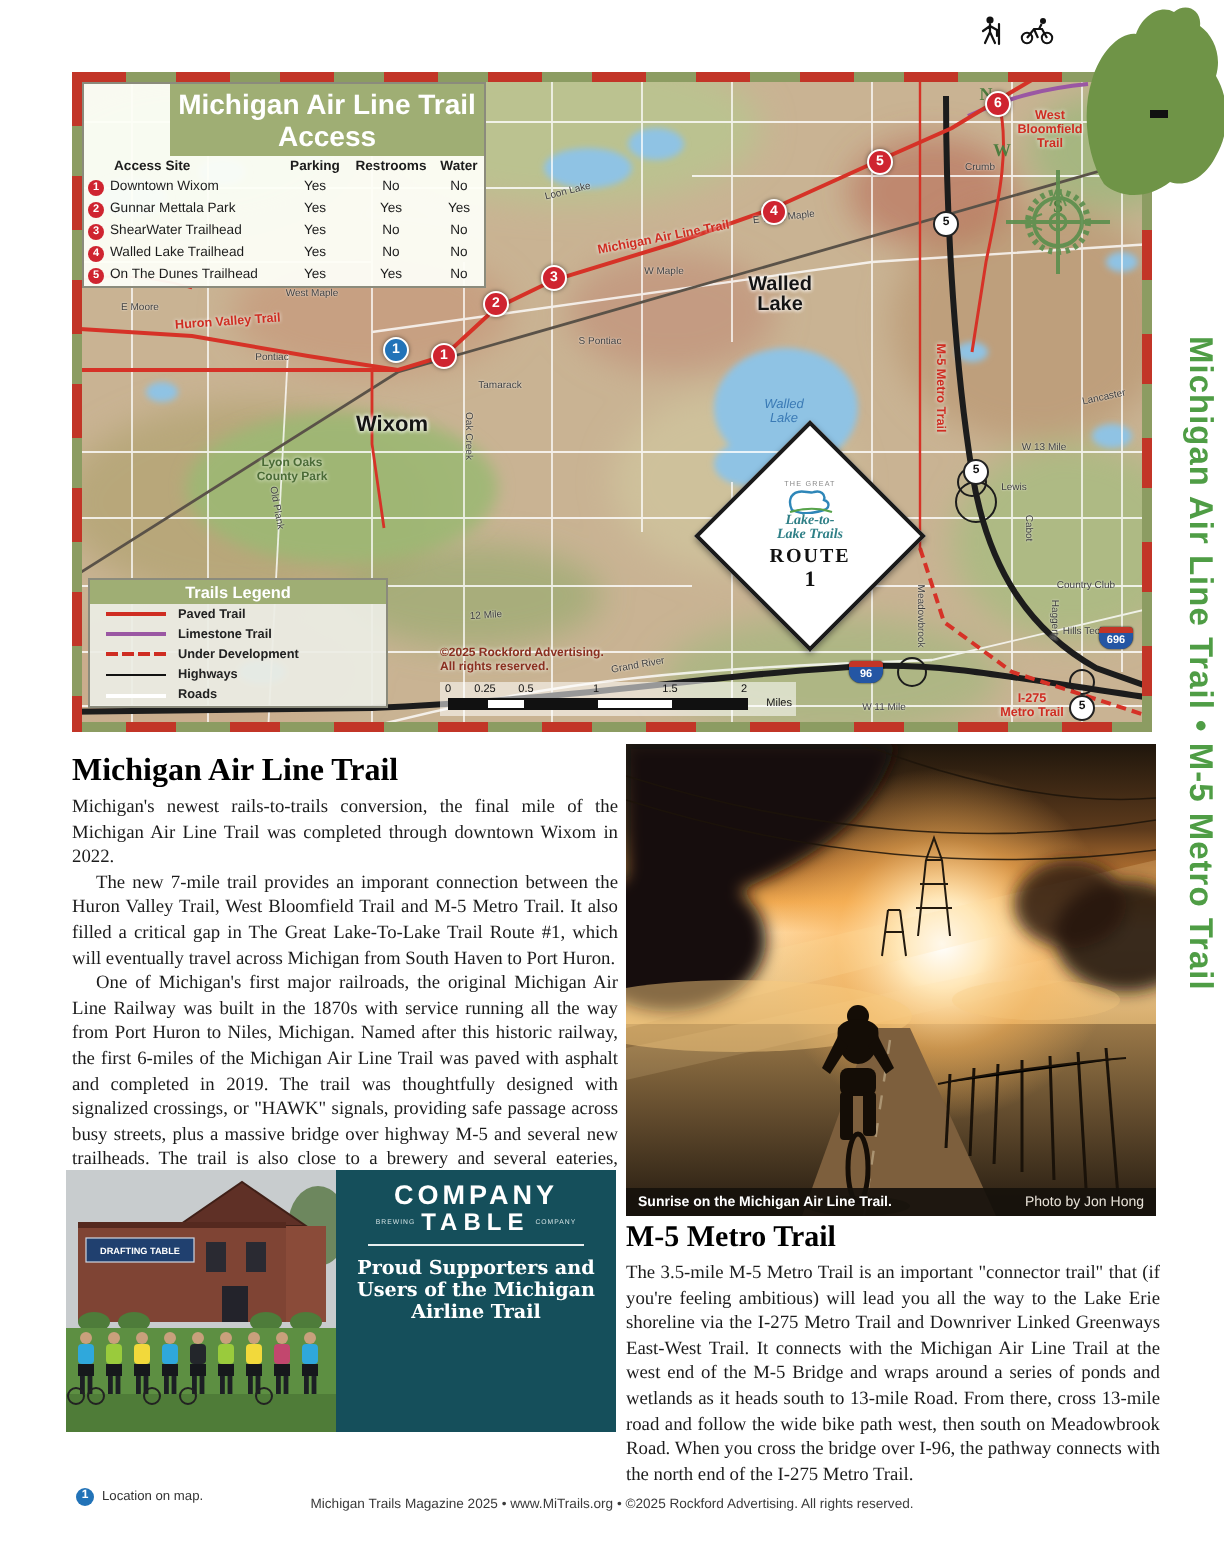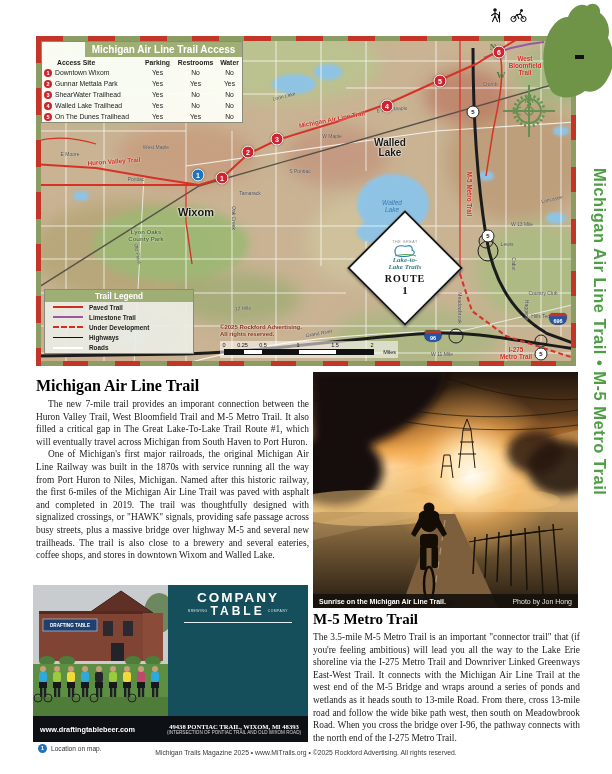--- a/index.html
+++ b/index.html
@@ -34,21 +34,21 @@
           border:1px solid #fff;box-shadow:0 0 2px rgba(0,0,0,.5);box-sizing:content-box;}
   .marker.blue{background:#2273b8;}
   .shield{width:11px;height:11px;border-radius:50%;background:#fff;border:1px solid #222;
           color:#111;font:bold 6px/11px "Liberation Sans",sans-serif;text-align:center;box-sizing:content-box;}
   .ishield{width:17px;height:8px;background:#2456a4;border-top:3px solid #c23527;border-radius:2px 2px 6px 6px;
            color:#fff;font:bold 5.5px/8px "Liberation Sans",sans-serif;text-align:center;box-shadow:0 0 1px #000;}
 
   
   .acc{position:absolute;left:5px;top:5px;width:200px;background:rgba(253,254,247,.95);
        border:1px solid #8b8b7c;z-index:6;}
-  .acc-title{background:#9fae74;color:#fff;font-weight:bold;font-size:10px;text-align:center;padding:2px 0;margin-left:43px;}
+  .acc-title{background:#9fae74;color:#fff;font-weight:bold;font-size:14px;text-align:center;padding:2px 0;margin-left:43px;}
   .acc-row{display:grid;grid-template-columns:97px 33px 43px 25px;align-items:center;
            font-size:6.8px;color:#1c1c1c;padding:1.5px 2px;}
   .acc-row.hdr{font-weight:bold;font-size:6.8px;}
   .acc-site{display:flex;align-items:center;gap:3px;}
   .acc-num{flex:0 0 auto;width:8px;height:8px;border-radius:50%;background:#cf2430;color:#fff;
            font:bold 5.5px/8px "Liberation Sans",sans-serif;text-align:center;}
   .acc-c{text-align:center;}
 
   
   .leg{position:absolute;left:8px;top:253px;width:148px;background:rgba(236,237,228,.93);
@@ -309,21 +309,21 @@
             <span class="acc-num">5</span>
             <span>On The Dunes Trailhead</span>
           </div>
         <div class="acc-c">Yes</div>
         <div class="acc-c">Yes</div>
         <div class="acc-c">No</div>
       </div>
     </div>
 
     <div class="leg">
-      <div class="leg-title">Trail Legend</div>
+      <div class="leg-title">Trails Legend</div>
       <div class="leg-row">
           <span class="leg-sw sw-paved"></span>
           <span class="leg-lab">Paved Trail</span>
         </div>
       <div class="leg-row">
           <span class="leg-sw sw-lime"></span>
           <span class="leg-lab">Limestone Trail</span>
         </div>
       <div class="leg-row">
           <span class="leg-sw sw-dev"></span>
@@ -448,20 +448,21 @@
 
   <div class="bstrip bt"></div>
   <div class="bstrip bb"></div>
   <div class="bstrip bl"></div>
   <div class="bstrip br"></div>
 
   <div class="sidebar">Michigan Air Line Trail • M-5 Metro Trail</div>
 
   <div class="art" id="article1">
     <h2>Michigan Air Line Trail</h2>
+    <p>Michigan's newest rails-to-trails conversion, the final mile of the Michigan Air Line Trail was completed through downtown Wixom in 2022.</p>
     <p class="ind">The new 7-mile trail provides an imporant connection between the Huron Valley Trail, West Bloomfield Trail and M-5 Metro Trail. It also filled a critical gap in The Great Lake-To-Lake Trail Route #1, which will eventually travel across Michigan from South Haven to Port Huron.</p>
     <p class="ind">One of Michigan's first major railroads, the original Michigan Air Line Railway was built in the 1870s with service running all the way from Port Huron to Niles, Michigan. Named after this historic railway, the first 6-miles of the Michigan Air Line Trail was paved with asphalt and completed in 2019. The trail was thoughtfully designed with signalized crossings, or "HAWK" signals, providing safe passage across busy streets, plus a massive bridge over highway M-5 and several new trailheads. The trail is also close to a brewery and several eateries, coffee shops, and stores in downtown Wixom and Walled Lake.</p>
   </div>
 
   <div class="photo">
     <svg width="265" height="236" viewBox="0 0 265 236">
       <defs>
         <linearGradient id="skyg" x1="0" y1="0" x2="0" y2="1">
           <stop offset="0" stop-color="#1f160c"></stop>
             <stop offset=".28" stop-color="#5c3a1c"></stop>
@@ -637,28 +638,24 @@
         </svg>
       </div>
       <div class="ad-panel">
         <div class="logo-drafting">COMPANY</div>
         <div class="logo-row">
           <span class="logo-side">BREWING</span>
           <span class="logo-table">TABLE</span>
           <span class="logo-side">COMPANY</span>
         </div>
         <div class="logo-rule"></div>
-      </div>
-    </div>
-    <div class="ad-bar">
-      <span class="ad-web">www.draftingtablebeer.com</span>
-      <span class="ad-addr">
-        <div class="a1">49438 PONTIAC TRAIL, WIXOM, MI 48393</div>
-        <div class="a2">(INTERSECTION OF PONTIAC TRAIL AND OLD WIXOM ROAD)</div>
-      </span>
+        <div class="pitch">Proud Supporters and
+Users of the Michigan
+Airline Trail</div>
+      </div>
     </div>
   </div>
 
   <div class="locnote">
     <span class="loc-badge">1</span>
     <span>Location on map.</span>
   </div>
   <div class="pgfoot">Michigan Trails Magazine 2025 • www.MiTrails.org • ©2025 Rockford Advertising. All rights reserved.</div>
 
 </div>

